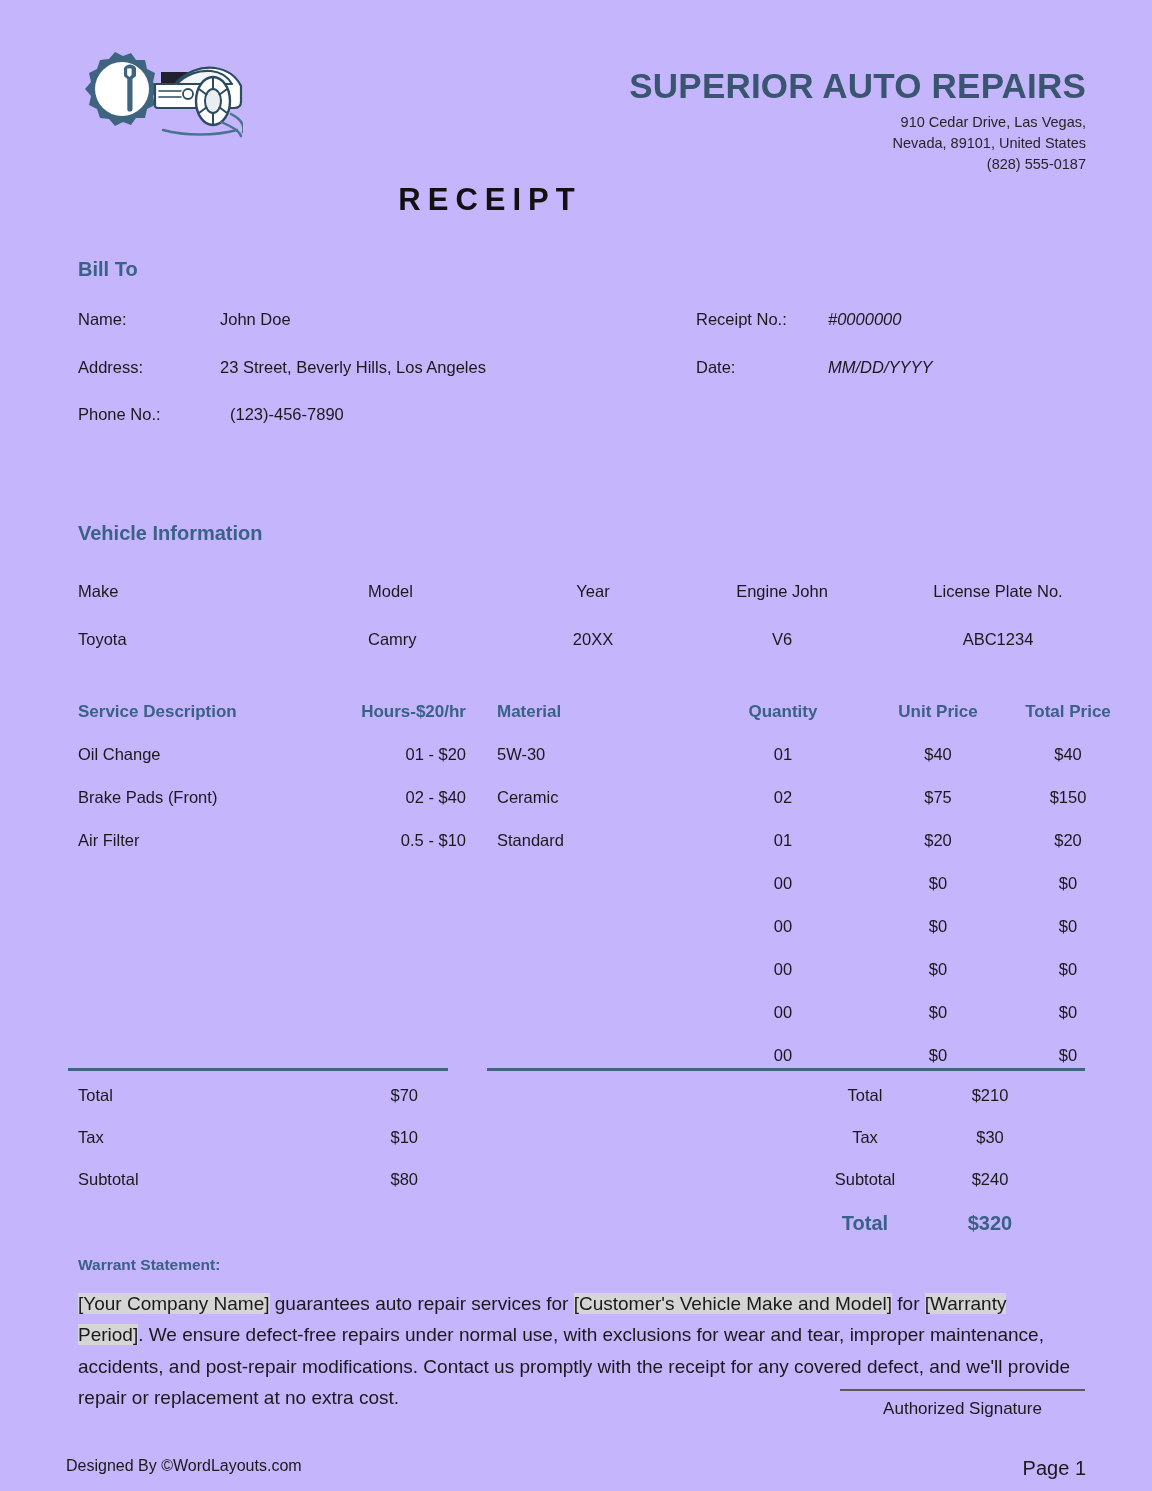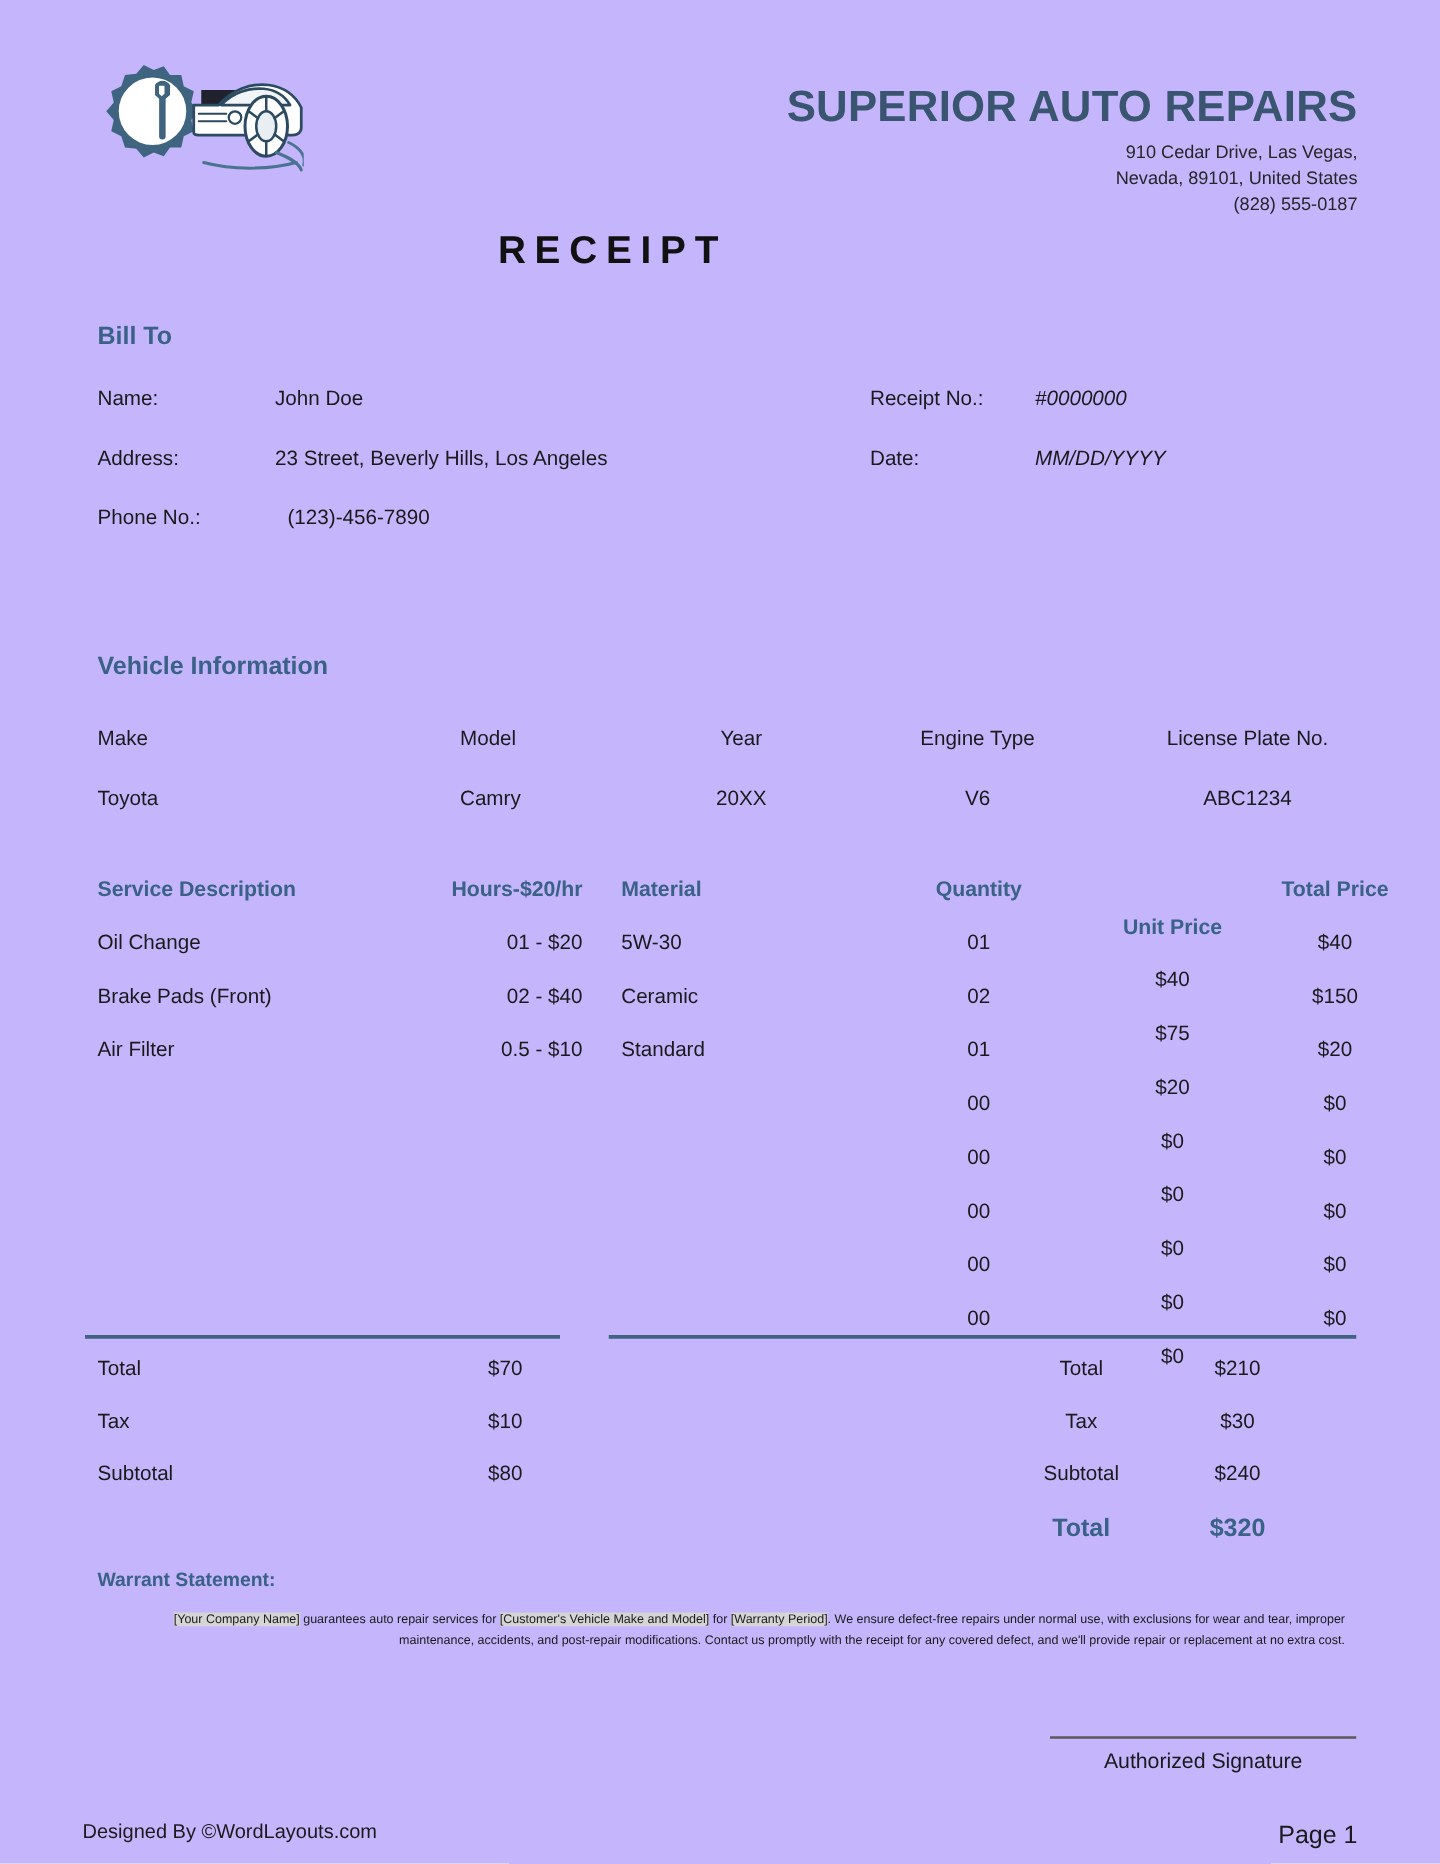--- a/index.html
+++ b/index.html
@@ -127,21 +127,21 @@
   .svc-header .svc-c {
     font-weight: bold;
     color: #3a6186;
     font-size: 17px;
   }
   .svc-c { position: absolute; top: 0; white-space: nowrap; }
   .c-desc  { left: 0;     width: 230px; text-align: left; }
   .c-hours { left: 248px; width: 140px; text-align: right; }
   .c-mat   { left: 419px; width: 180px; text-align: left; }
   .c-qty   { left: 620px; width: 170px; text-align: center; }
-  .c-unit  { left: 780px; width: 160px; text-align: center; margin-top: 30px; }
+  .c-unit  { left: 780px; width: 160px; text-align: center; }
   .c-total { left: 920px; width: 140px; text-align: center; }
 
   
   .rule {
     position: absolute;
     height: 3px;
     background: #40637f;
   }
   .rule-left  { left: 68px;  top: 1068px; width: 380px; }
   .rule-right { left: 487px; top: 1068px; width: 598px; }
@@ -178,24 +178,24 @@
     top: 1256px;
     font-size: 15.5px;
     font-weight: bold;
     color: #3a6186;
   }
   .warrant-body {
     position: absolute;
     left: 78px;
     top: 1288px;
     width: 998px;
-    font-size: 10px;
+    font-size: 19px;
     line-height: 1.65;
     color: #1a1a1a;
-    text-align: right;
+    text-align: left;
   }
   .hl { background: #d5d5d5; }
 
   
   .sig-line {
     position: absolute;
     left: 840px;
     top: 1389px;
     width: 245px;
     height: 2px;
@@ -307,21 +307,21 @@
     </div>
   </div>
 
   <div class="section-head" style="left:78px; top:522px;">Vehicle Information</div>
 
   <div class="vehicle-table">
     <div class="veh-row veh-head">
       <span class="veh-c veh-make">Make</span>
       <span class="veh-c veh-model">Model</span>
       <span class="veh-c veh-year">Year</span>
-      <span class="veh-c veh-eng">Engine Type</span>
+      <span class="veh-c veh-eng">Engine John</span>
       <span class="veh-c veh-plate">License Plate No.</span>
     </div>
     <div class="veh-row">
       <span class="veh-c veh-make">Toyota</span>
       <span class="veh-c veh-model">Camry</span>
       <span class="veh-c veh-year">20XX</span>
       <span class="veh-c veh-eng">V6</span>
       <span class="veh-c veh-plate">ABC1234</span>
     </div>
   </div>

